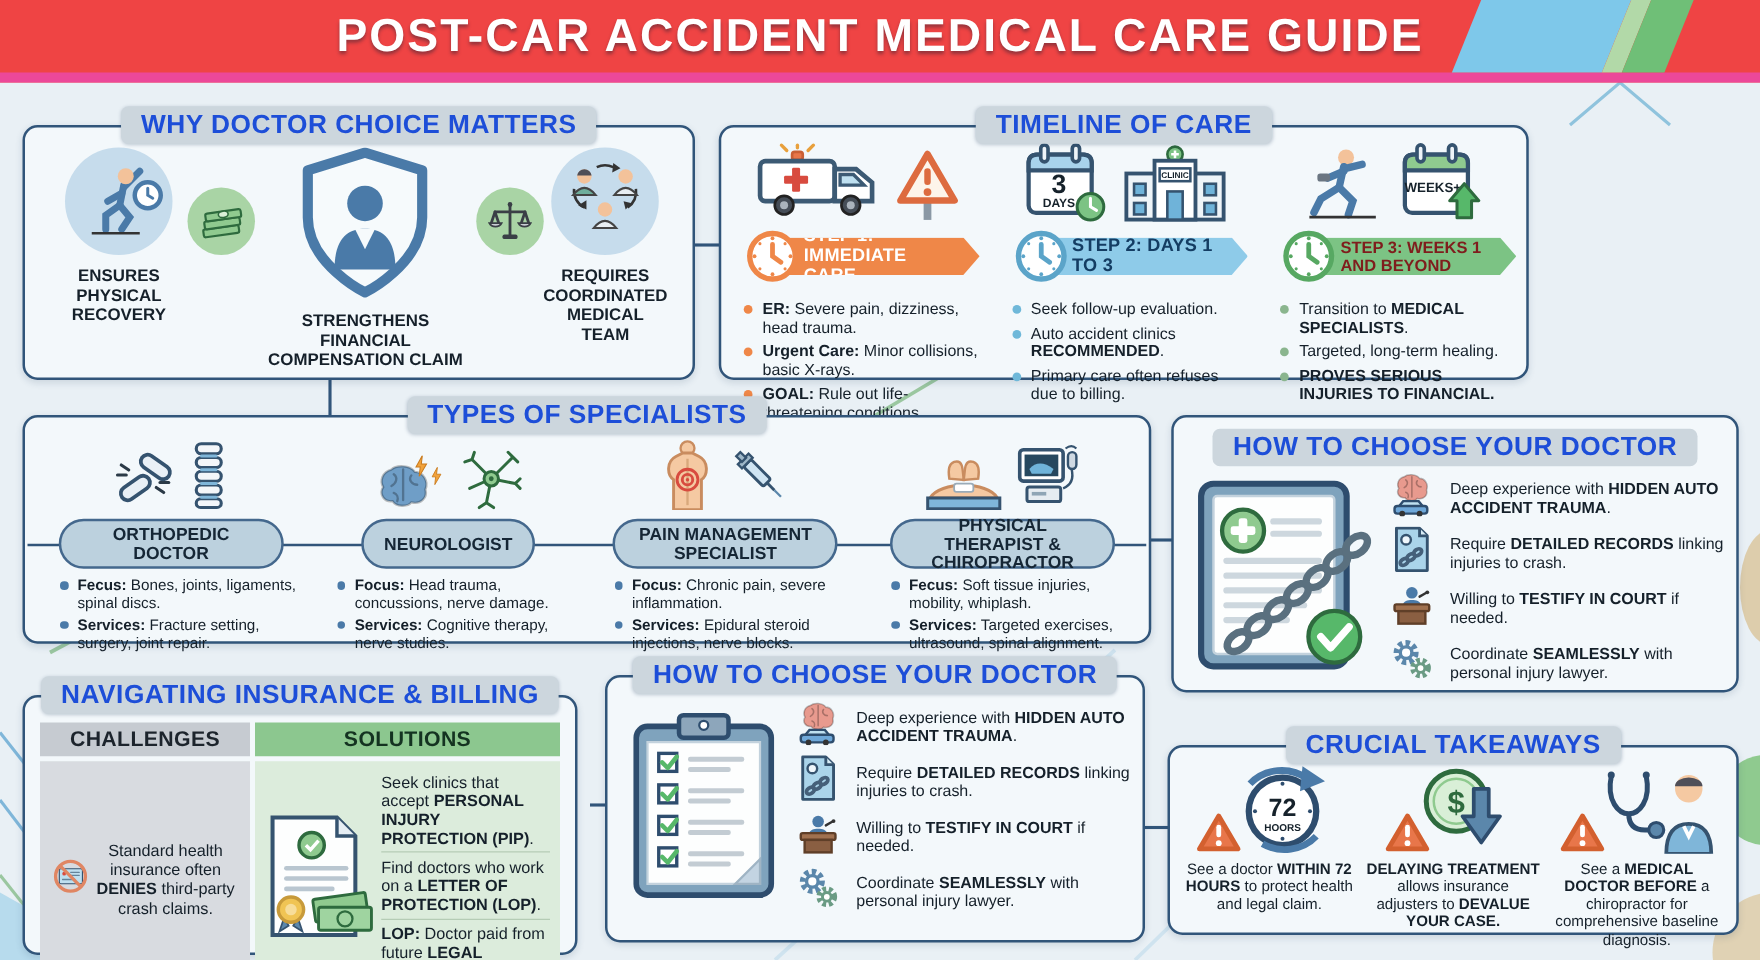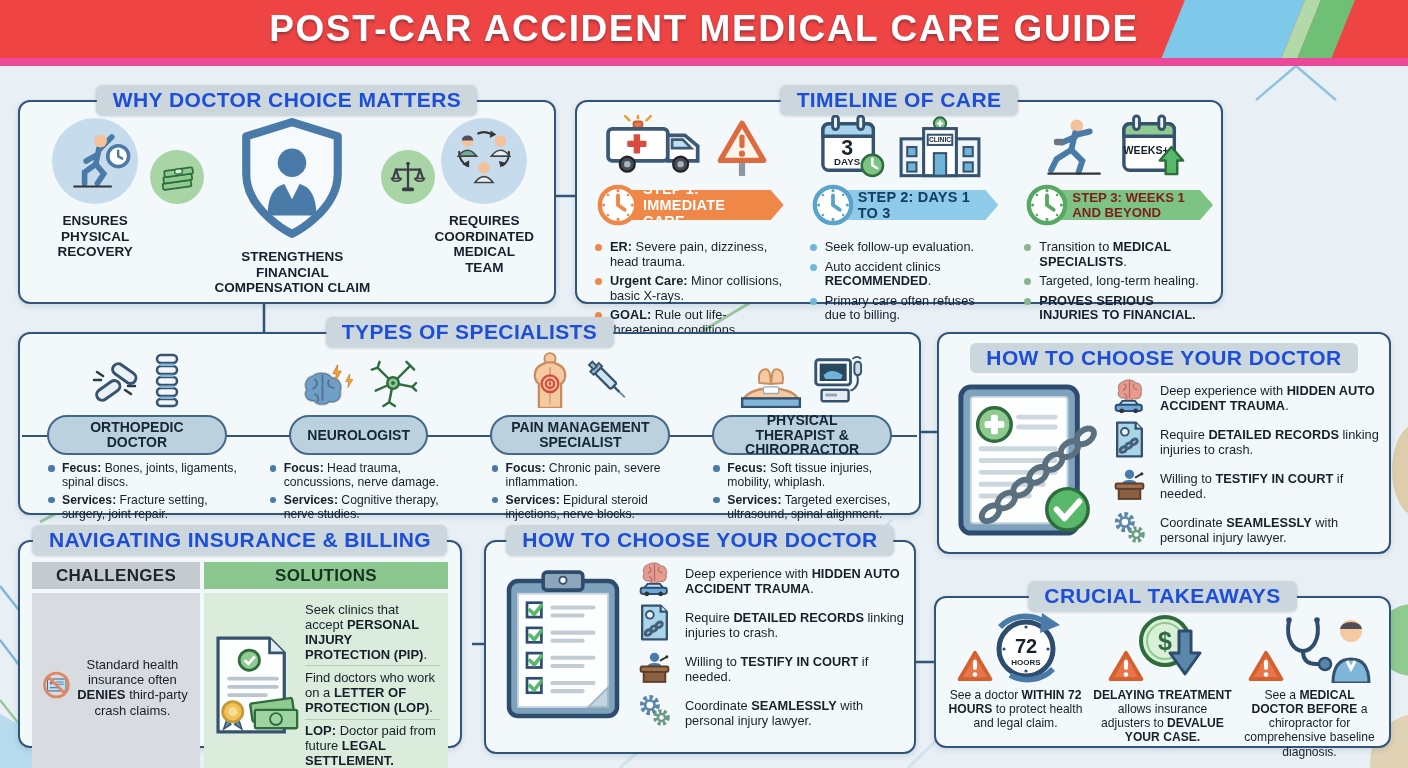--- a/index.html
+++ b/index.html
@@ -28,21 +28,21 @@
          box-shadow:0 2px 6px rgba(30,60,90,.14);z-index:2;box-sizing:border-box}
   .badge{position:absolute;left:50%;transform:translateX(-50%);top:-17px;background:#ccd6dd;
          color:#1d4ed8;font-weight:bold;white-space:nowrap;padding:3px 16px;border-radius:6px;
          font-size:21px;letter-spacing:.4px;box-shadow:0 1px 3px rgba(30,60,90,.25);z-index:3}
   .badge.inside{position:static;transform:none;display:table;margin:9px auto 0;box-shadow:none}
 
   #p-why{left:18px;top:100px;width:538px;height:204px}
   #p-timeline{left:575px;top:100px;width:648px;height:204px}
   #p-spec{left:18px;top:332px;width:903px;height:183px}
   #p-choose-r{left:937px;top:332px;width:454px;height:222px}
-  #p-ins{left:18px;top:540px;width:444px;height:208px}
+  #p-ins{left:18px;top:556px;width:444px;height:208px}
   #p-choose-b{left:484px;top:540px;width:432px;height:214px}
   #p-take{left:934px;top:596px;width:457px;height:152px}
 
   
   .why-row{display:flex;align-items:flex-start;justify-content:space-between;padding:16px 20px 0}
   .why-col{display:flex;flex-direction:column;align-items:center;text-align:center}
   .why-circle{border-radius:50%;display:flex;align-items:center;justify-content:center}
   .c-blue{background:#c6dcec;width:86px;height:86px}
   .c-green{background:#a9d4a5;width:54px;height:54px;margin-top:32px}
   .why-label{font-size:13.5px;font-weight:bold;margin-top:9px;line-height:1.15;max-width:150px}

